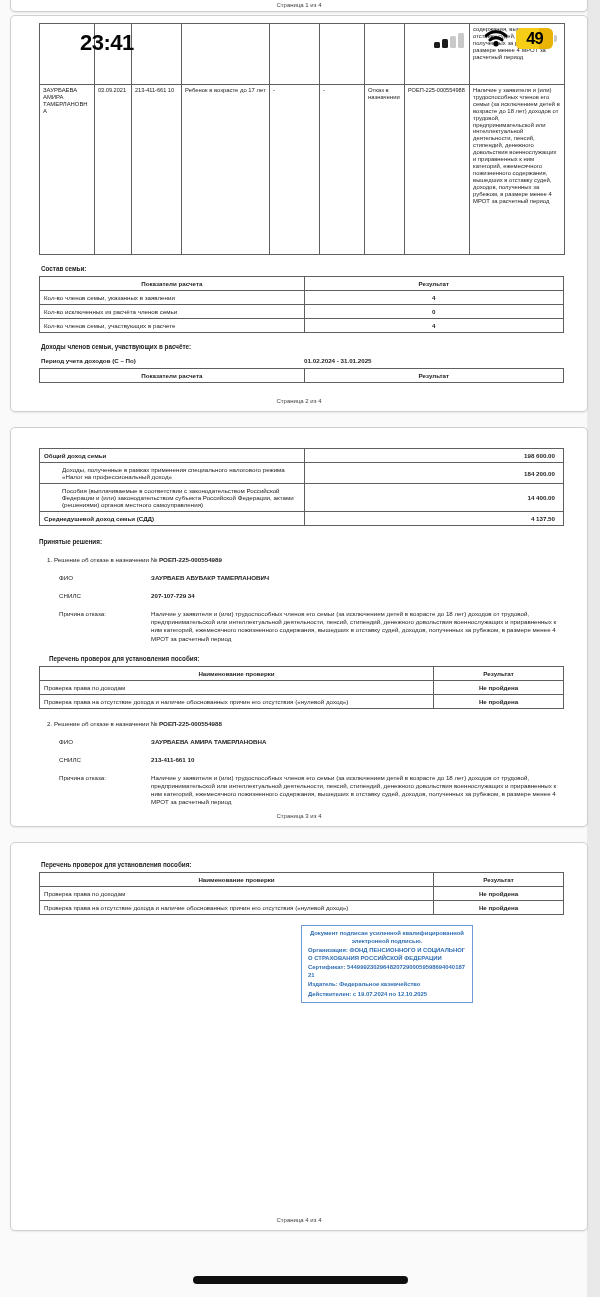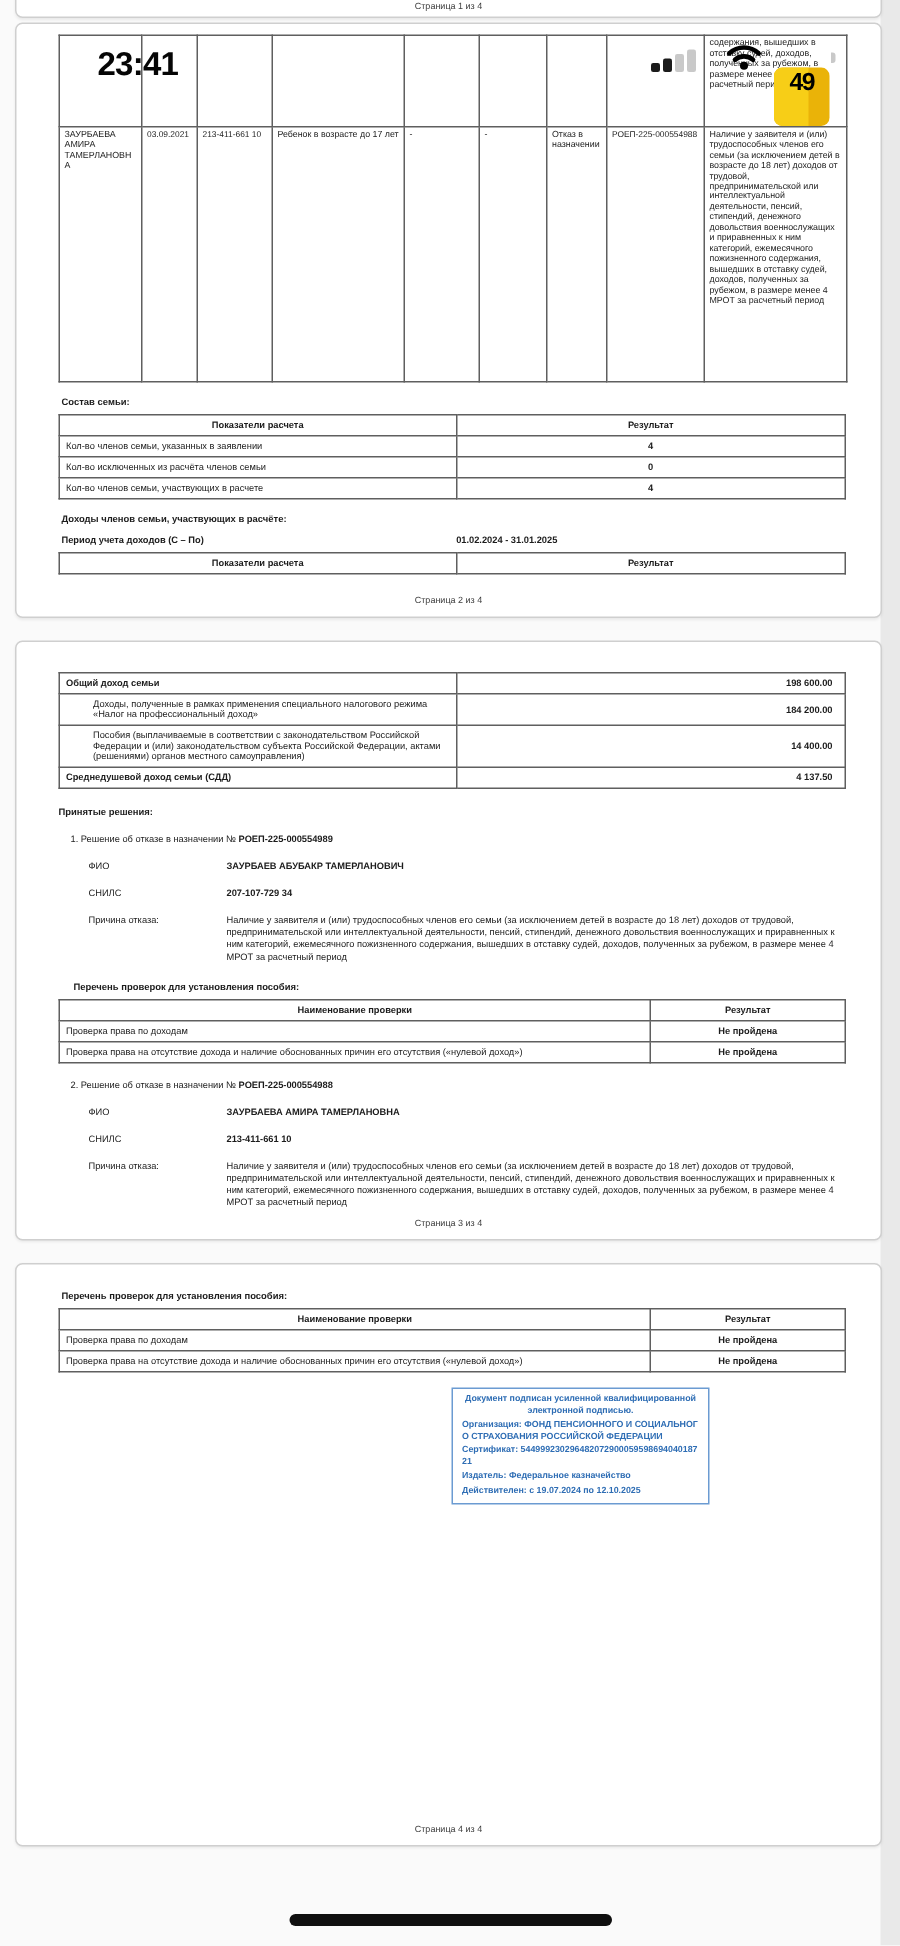--- a/index.html
+++ b/index.html
@@ -46,27 +46,27 @@
   .kv.reason .v{font-weight:normal;line-height:1.32;}
   
   .signature{
     margin:10px 0 0 262px;width:172px;box-sizing:border-box;
     border:1px solid #6b9bd2;color:#2e6db4;font-size:5.9px;line-height:1.28;
     padding:4px 6px;font-weight:bold;
   }
   .signature .head{text-align:center;}
   .signature .line{margin-top:2px;word-break:break-all;}
   
-  .status-time{position:absolute;left:65px;top:30px;font-size:22px;font-weight:bold;letter-spacing:-0.5px;color:#050505;z-index:5;}
+  .status-time{position:absolute;left:80px;top:30px;font-size:22px;font-weight:bold;letter-spacing:-0.5px;color:#050505;z-index:5;}
   .signal{position:absolute;left:434px;top:33px;height:15px;display:flex;align-items:flex-end;gap:2.5px;z-index:5;}
   .signal i{display:block;width:5.5px;border-radius:1.5px;background:#c9c9c9;}
   .signal i.on{background:#1b1b1b;}
   .s1{height:6px;}.s2{height:9px;}.s3{height:12px;}.s4{height:15px;}
   .wifi{position:absolute;left:483px;top:28px;z-index:5;}
-  .battery{position:absolute;left:516px;top:28px;width:37px;height:39px;border-radius:5.5px;overflow:hidden;background:#eab308;z-index:5;margin-top:17px;}
+  .battery{position:absolute;left:516px;top:28px;width:37px;height:21px;border-radius:5.5px;overflow:hidden;background:#eab308;z-index:5;}
   .battery .fill{position:absolute;left:0;top:0;bottom:0;width:63%;}
   .battery .num{position:relative;display:block;width:100%;text-align:center;font-size:16.5px;line-height:21px;font-weight:bold;letter-spacing:-1px;color:#000;}
   .batt-nub{position:absolute;left:554px;top:35px;width:2.5px;height:7px;border-radius:0 2px 2px 0;background:#c9c9c9;z-index:5;}
   
   .home-indicator{position:absolute;left:193px;top:1276px;width:215px;height:8px;border-radius:4.5px;background:#0f0f0f;z-index:5;}
 </style>
 </head>
 <body>
 
 <div class="right-gutter"></div>

